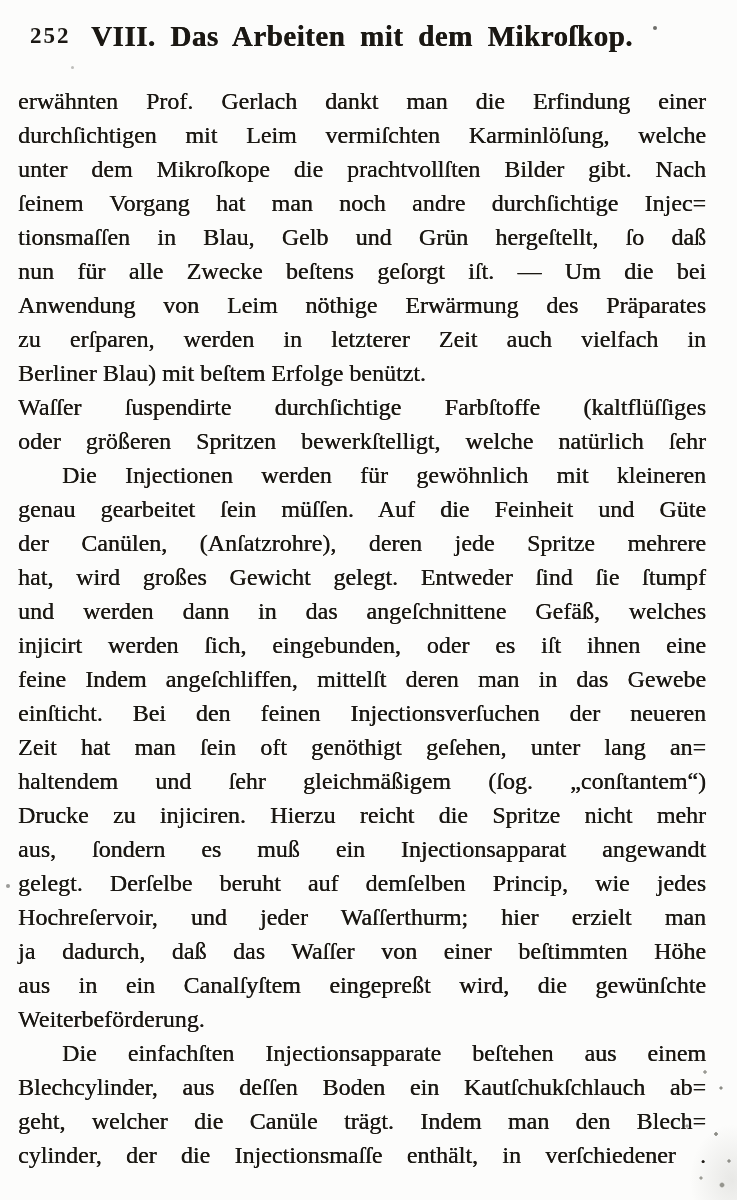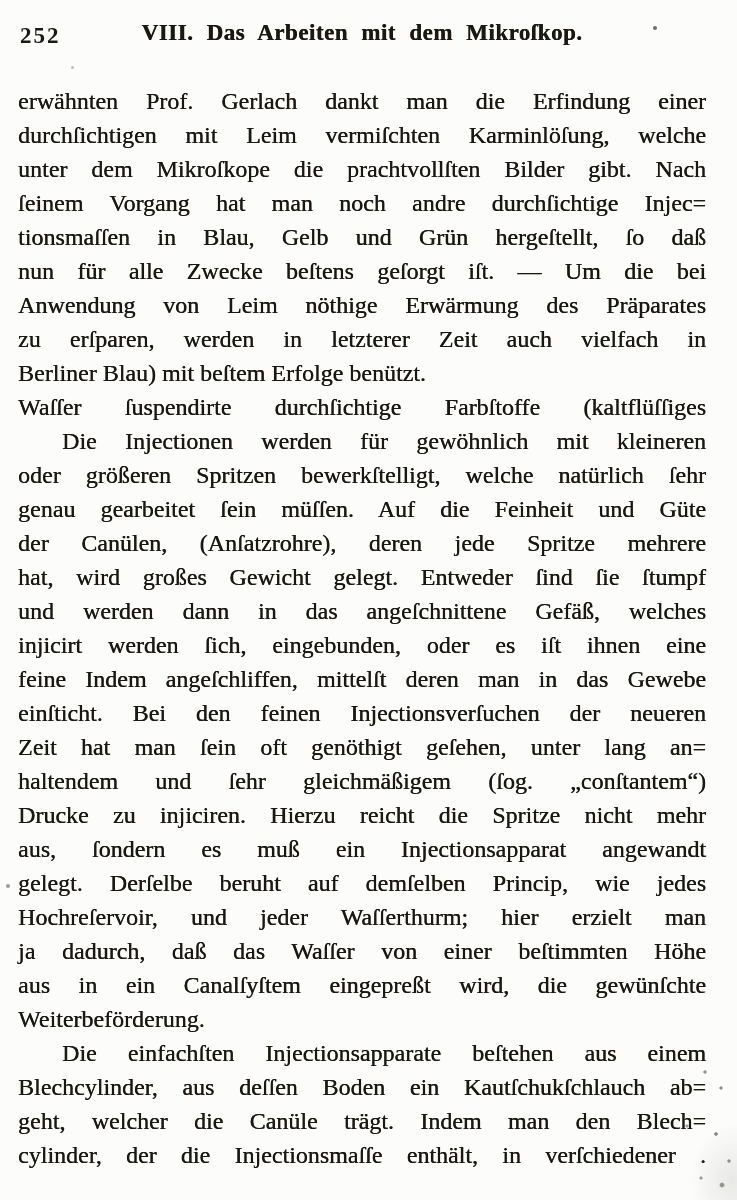--- a/index.html
+++ b/index.html
@@ -18,30 +18,30 @@
     position: relative;
     width: 737px; height: 1200px;
   }
   .header {
     position: absolute;
     top: 20px; left: 18px; right: 31px;
     height: 40px;
   }
   .pagenum {
     position: absolute;
-    left: 2px; top: 3px;
+    left: 12px; top: 3px;
     font-size: 23px;
     font-weight: 700;
     letter-spacing: 2px;
   }
   .title {
     position: absolute;
     left: 0; right: 0; top: 0;
     text-align: center;
-    font-size: 23px;
+    font-size: 29px;
     font-weight: 700;
     word-spacing: 7px;
     letter-spacing: 0.5px;
     text-shadow: 0.4px 0 0 currentColor;
   }
   .body {
     position: absolute;
     top: 84px; left: 18px;
     width: 688px;
   }
@@ -92,22 +92,22 @@
       <div class="line">erwähnten Prof. Gerlach dankt man die Erfindung einer</div>
       <div class="line">durchſichtigen mit Leim vermiſchten Karminlöſung, welche</div>
       <div class="line">unter dem Mikroſkope die prachtvollſten Bilder gibt.  Nach</div>
       <div class="line">ſeinem Vorgang hat man noch andre durchſichtige Injec=</div>
       <div class="line">tionsmaſſen in Blau, Gelb und Grün hergeſtellt, ſo daß</div>
       <div class="line">nun für alle Zwecke beſtens geſorgt iſt. — Um die bei</div>
       <div class="line">Anwendung von Leim nöthige Erwärmung des Präparates</div>
       <div class="line">zu erſparen, werden in letzterer Zeit auch vielfach in</div>
       <div class="line flush">Berliner Blau) mit beſtem Erfolge benützt.</div>
       <div class="line">Waſſer ſuspendirte durchſichtige Farbſtoffe (kaltflüſſiges</div>
+      <div class="line">oder größeren Spritzen bewerkſtelligt, welche natürlich ſehr</div>
       <div class="line indent">Die Injectionen werden für gewöhnlich mit kleineren</div>
-      <div class="line">oder größeren Spritzen bewerkſtelligt, welche natürlich ſehr</div>
       <div class="line">genau gearbeitet ſein müſſen.  Auf die Feinheit und Güte</div>
       <div class="line">der Canülen, (Anſatzrohre), deren jede Spritze mehrere</div>
       <div class="line">hat, wird großes Gewicht gelegt.  Entweder ſind ſie ſtumpf</div>
       <div class="line">und werden dann in das angeſchnittene Gefäß, welches</div>
       <div class="line">injicirt werden ſich, eingebunden, oder es iſt ihnen eine</div>
       <div class="line">feine Indem angeſchliffen, mittelſt deren man in das Gewebe</div>
       <div class="line">einſticht.  Bei den feinen Injectionsverſuchen der neueren</div>
       <div class="line">Zeit hat man ſein oft genöthigt geſehen, unter lang an=</div>
       <div class="line">haltendem und ſehr gleichmäßigem (ſog. „conſtantem“)</div>
       <div class="line">Drucke zu injiciren.  Hierzu reicht die Spritze nicht mehr</div>

